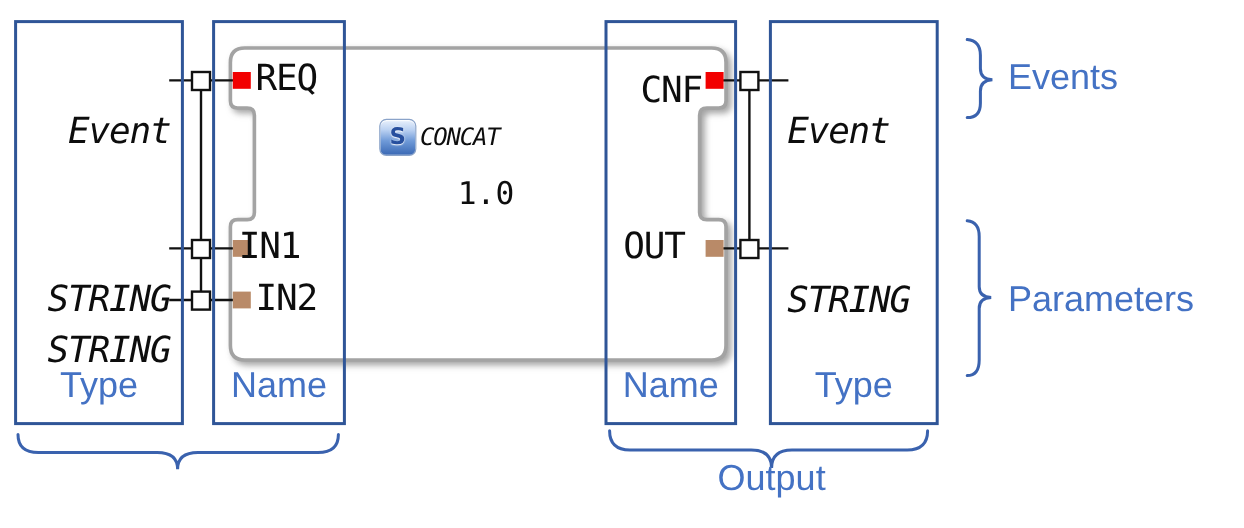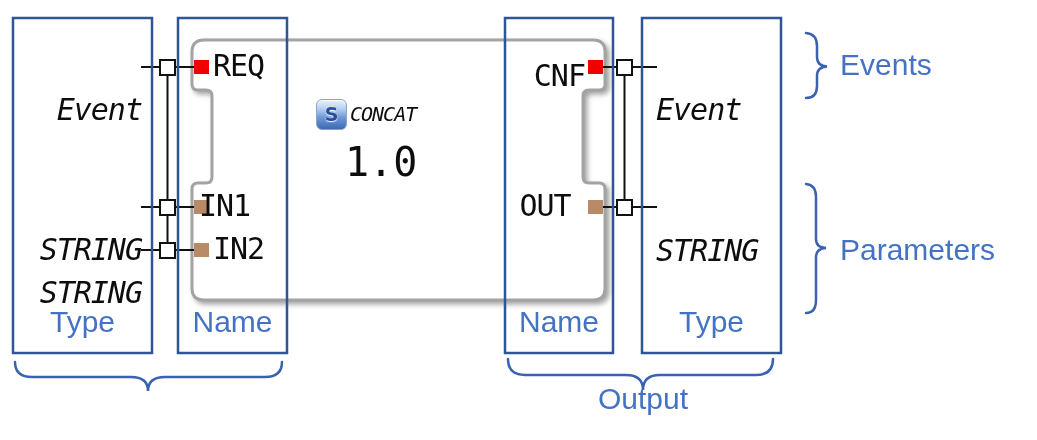--- a/index.html
+++ b/index.html
@@ -24,23 +24,24 @@
   .blockname {
     font-family: "DejaVu Sans Mono", monospace;
     font-size: 20px;
     line-height: 32px;
     font-style: italic;
     color: #0d0d0d;
     letter-spacing: -1px;
   }
   .version {
     font-family: "DejaVu Sans Mono", monospace;
-    font-size: 40px;
+    font-size: 26px;
     line-height: 32px;
     color: #0d0d0d;
+    text-align: center;
   }
   .blue {
     font-family: "Liberation Sans", sans-serif;
     font-size: 30px;
     line-height: 30px;
     color: #4472c4;
   }
   .center { text-align: center; }
   .right { text-align: right; }
   .sicon {

